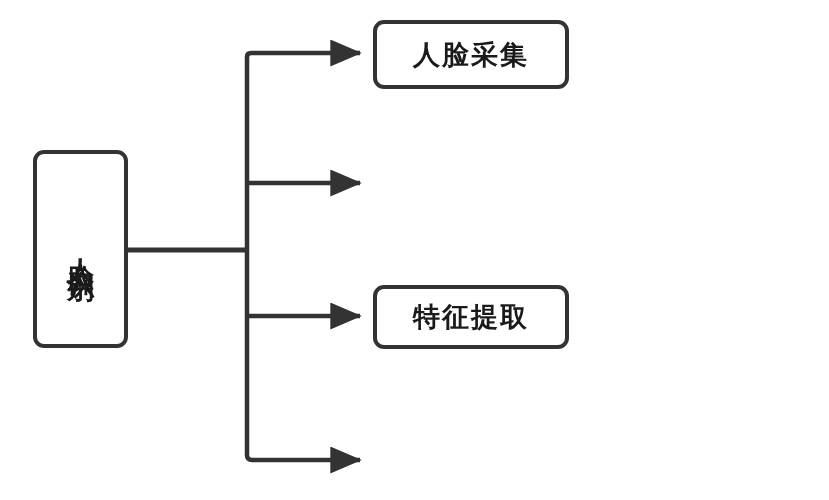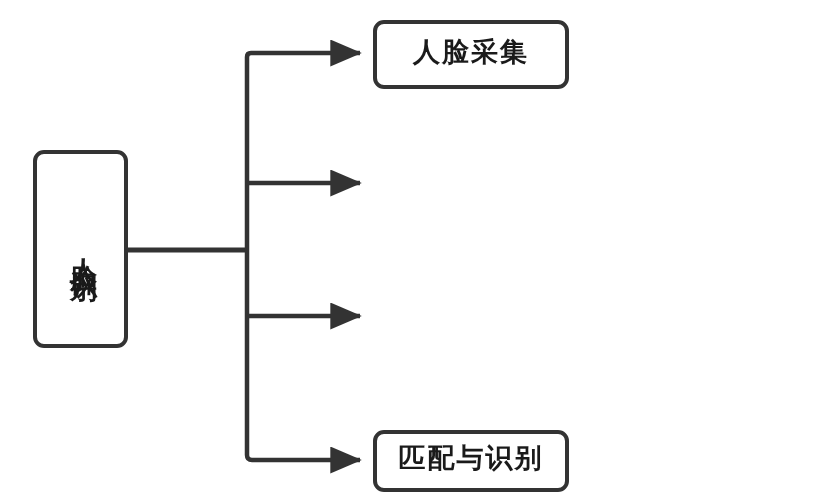--- a/index.html
+++ b/index.html
@@ -29,21 +29,20 @@
   .node-box {
     position: absolute;
     box-sizing: border-box;
     background: #ffffff;
     border: 4px solid #333333;
     border-radius: 11px;
     display: flex;
     align-items: center;
     justify-content: center;
     color: #111111;
-    font-family: Liberation Mono, monospace;
   }
   .node-label {
     font-weight: bold;
     line-height: 1.18;
     letter-spacing: 1px;
     text-align: center;
     color: #1a1a1a;
   }
   #node-root {
     left: 33px;
@@ -98,18 +97,18 @@
 
   <div class="node-box" id="node-root">
     <span class="node-label">人脸识别</span>
   </div>
 
   <div class="node-box child-box" id="node-child-0">
     <span class="node-label">人脸采集</span>
   </div>
 
 
+  <div class="node-box child-box" id="node-child-2">
+    <span class="node-label">特征提取</span>
+  </div>
 
-  <div class="node-box child-box" id="node-child-3">
-    <span class="node-label">匹配与识别</span>
-  </div>
 
 </div>
 
 </body></html>

